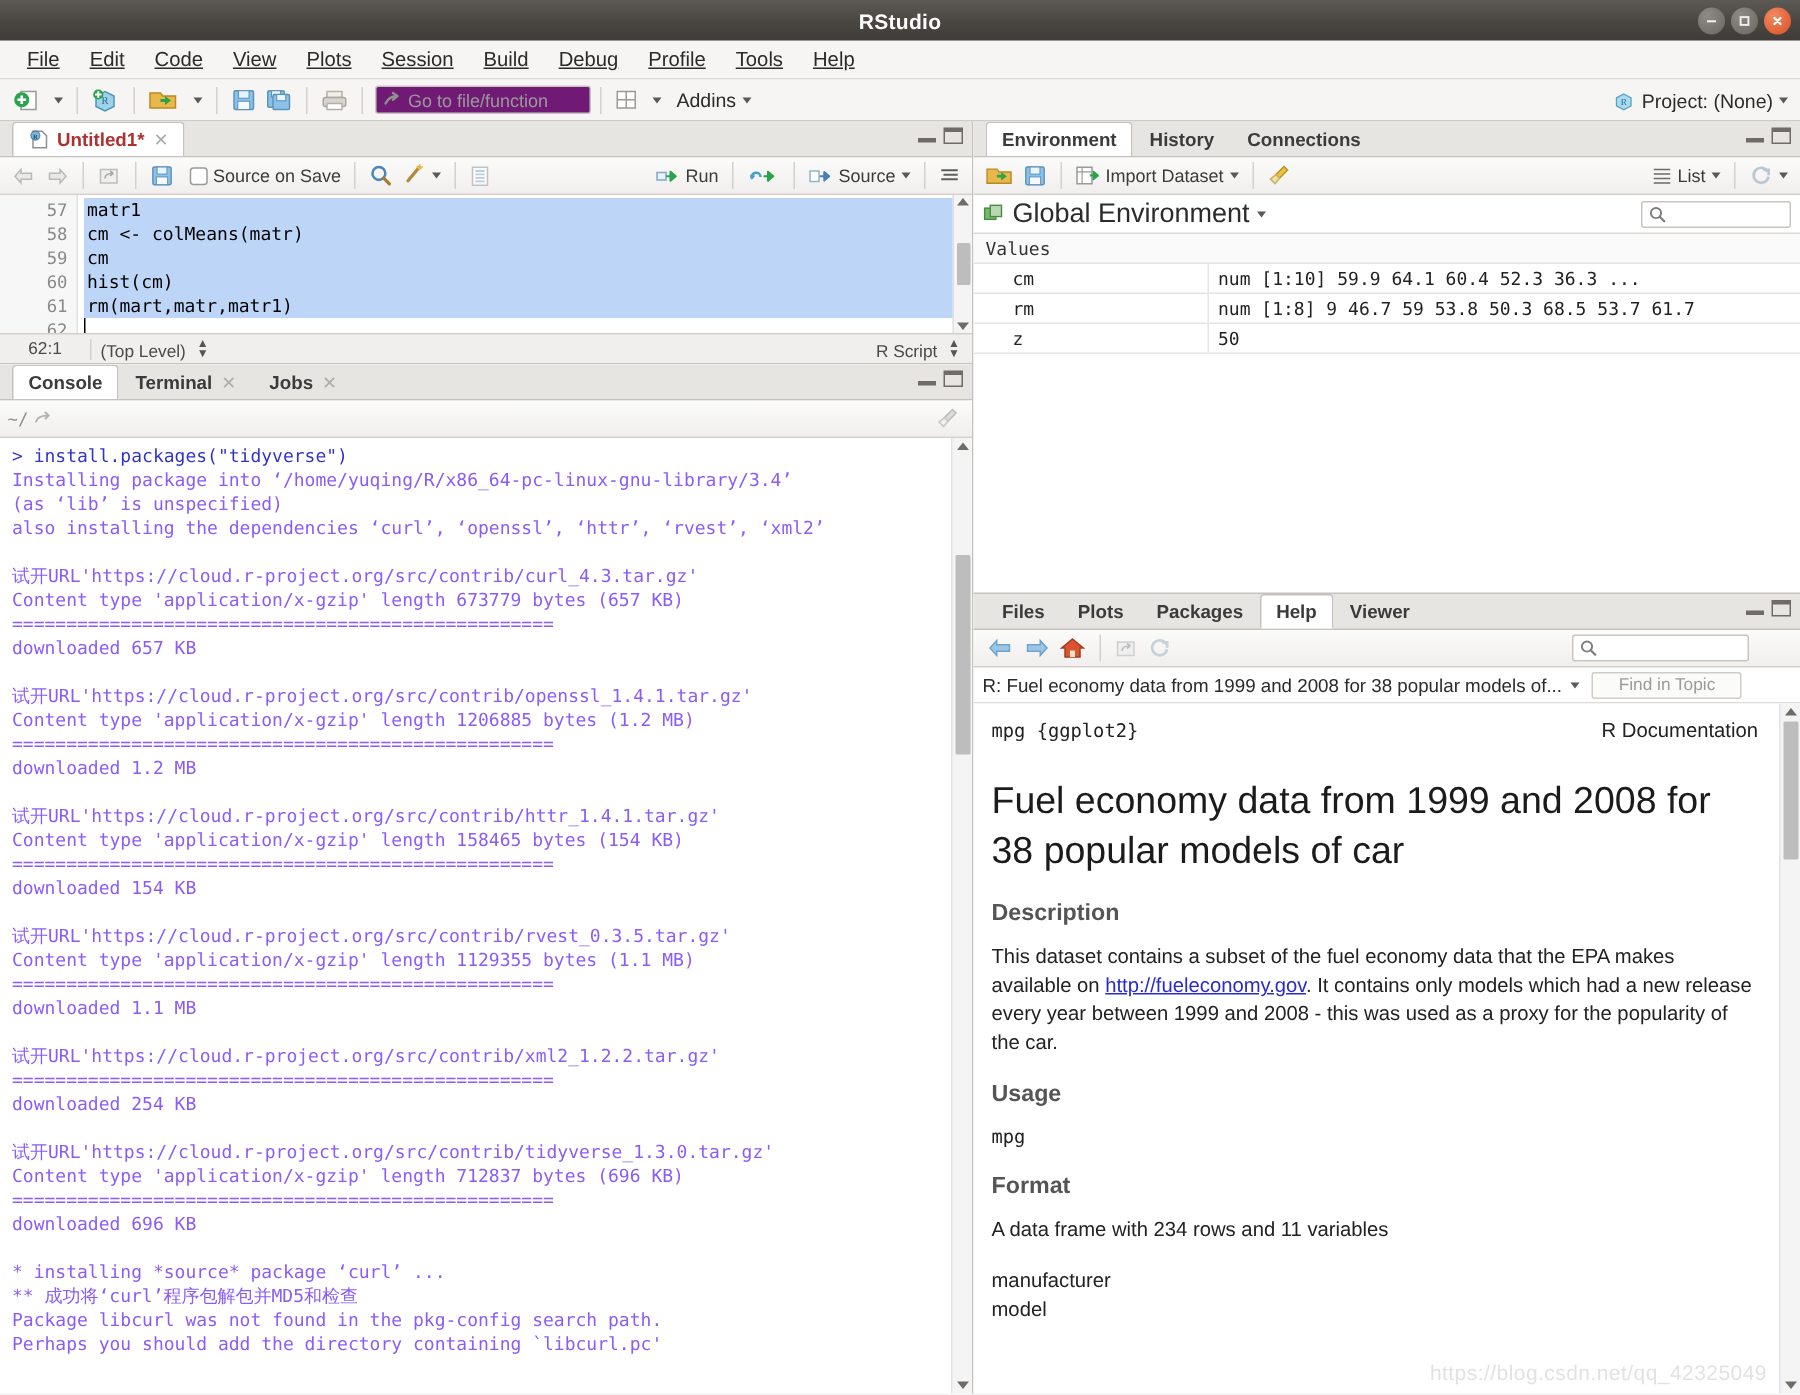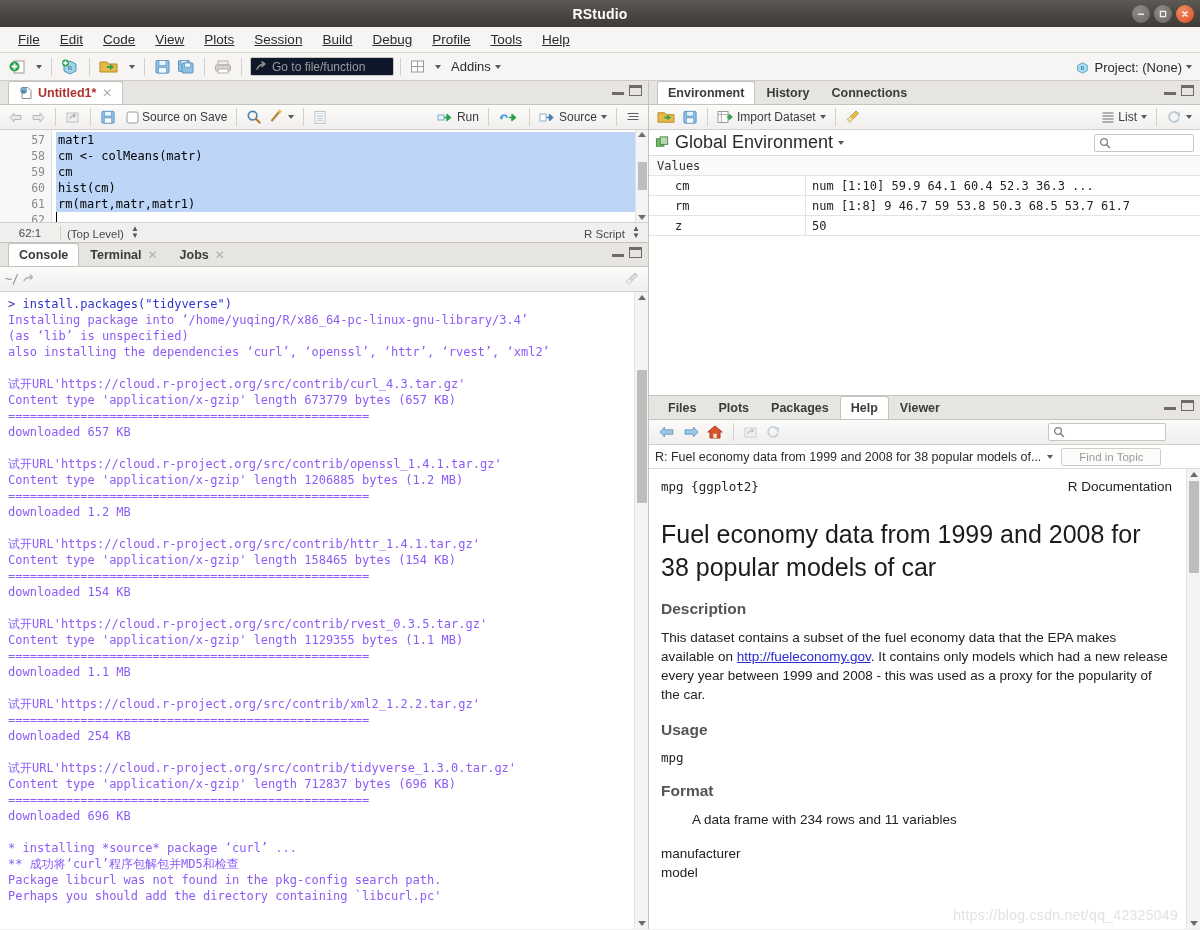--- a/index.html
+++ b/index.html
@@ -48,21 +48,21 @@
     display: flex; align-items: center; padding: 0 6px;
     position: relative;
   }
   .tb-group { display: flex; align-items: center; }
   .tb-sep { width: 1px; height: 18px; background: #d4d1cd; margin: 0 6px; }
   .tb-btn { display: flex; align-items: center; padding: 1px 3px; cursor: default; }
   .caret { width: 0; height: 0; border-left: 3.5px solid transparent;
            border-right: 3.5px solid transparent; border-top: 4px solid #595959;
            margin-left: 4px; }
   #gotofile {
-    width: 144px; height: 19px; background: #0f172a; border: 1px solid #c9c6c2;
+    width: 144px; height: 19px; background: #701a75; border: 1px solid #c9c6c2;
     border-radius: 2px; display: flex; align-items: center; padding-left: 3px;
     font-size: 12px; color: #9a9a9a; margin-left: 2px;
   }
   #gotofile .txt { margin-left: 4px; }
   .addins-label { font-size: 13px; color: #2b2b2b; margin-left: 4px; }
   #project-box {
     position: absolute; right: 8px; top: 0; height: 28px;
     display: flex; align-items: center; font-size: 13px; color: #2b2b2b;
   }
   #project-box .pl { margin-left: 5px; }
@@ -756,21 +756,21 @@
           <div class="hdr">
             <span class="mono">mpg {ggplot2}</span>
             <span>R Documentation</span>
           </div>
           <h1>Fuel economy data from 1999 and 2008 for 38 popular models of car</h1>
           <h2>Description</h2>
           <p><span>This dataset contains a subset of the fuel economy data that the EPA makes available on </span><a href="#">http://fueleconomy.gov</a><span>. It contains only models which had a new release every year between 1999 and 2008 - this was used as a proxy for the popularity of the car.</span></p>
           <h2>Usage</h2>
           <p class="mono">mpg</p>
           <h2>Format</h2>
-          <p style="margin-bottom:14px;margin-left:31px;">A data frame with 234 rows and 11 variables</p>
+          <p style="margin-bottom:14px;">A data frame with 234 rows and 11 variables</p>
           <p style="margin-bottom:0;">manufacturer</p>
           <p>model</p>
         </div>
         <div id="help-scroll">
           <div class="arrow-up"></div>
           <div id="help-thumb"></div>
           <div class="arrow-dn"></div>
         </div>
         <div id="watermark">https://blog.csdn.net/qq_42325049</div>
       </div>

